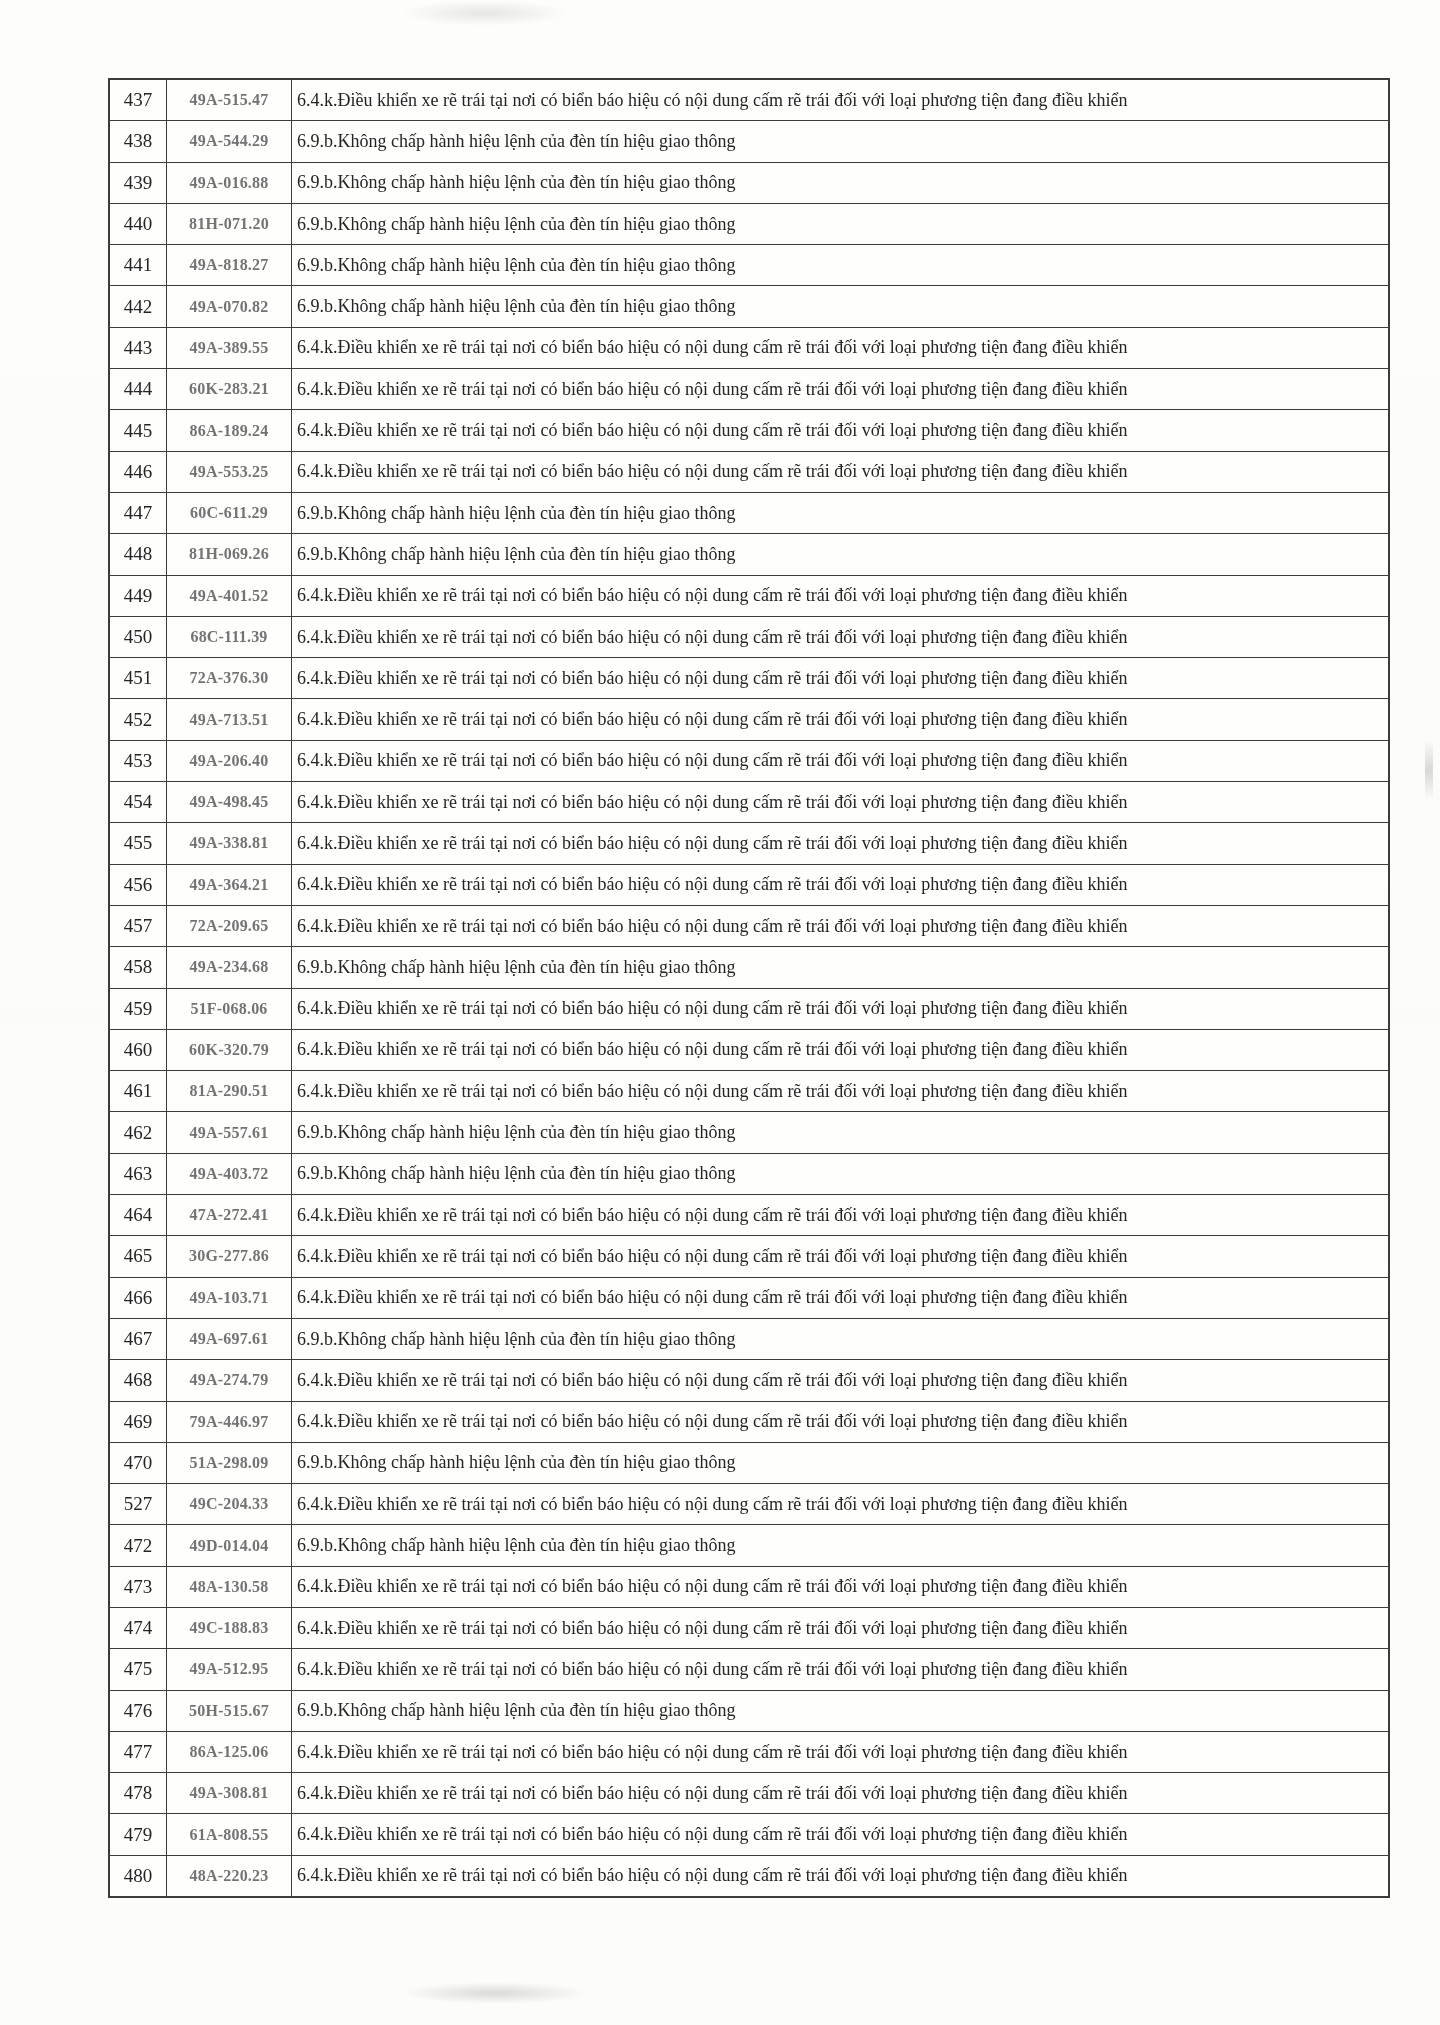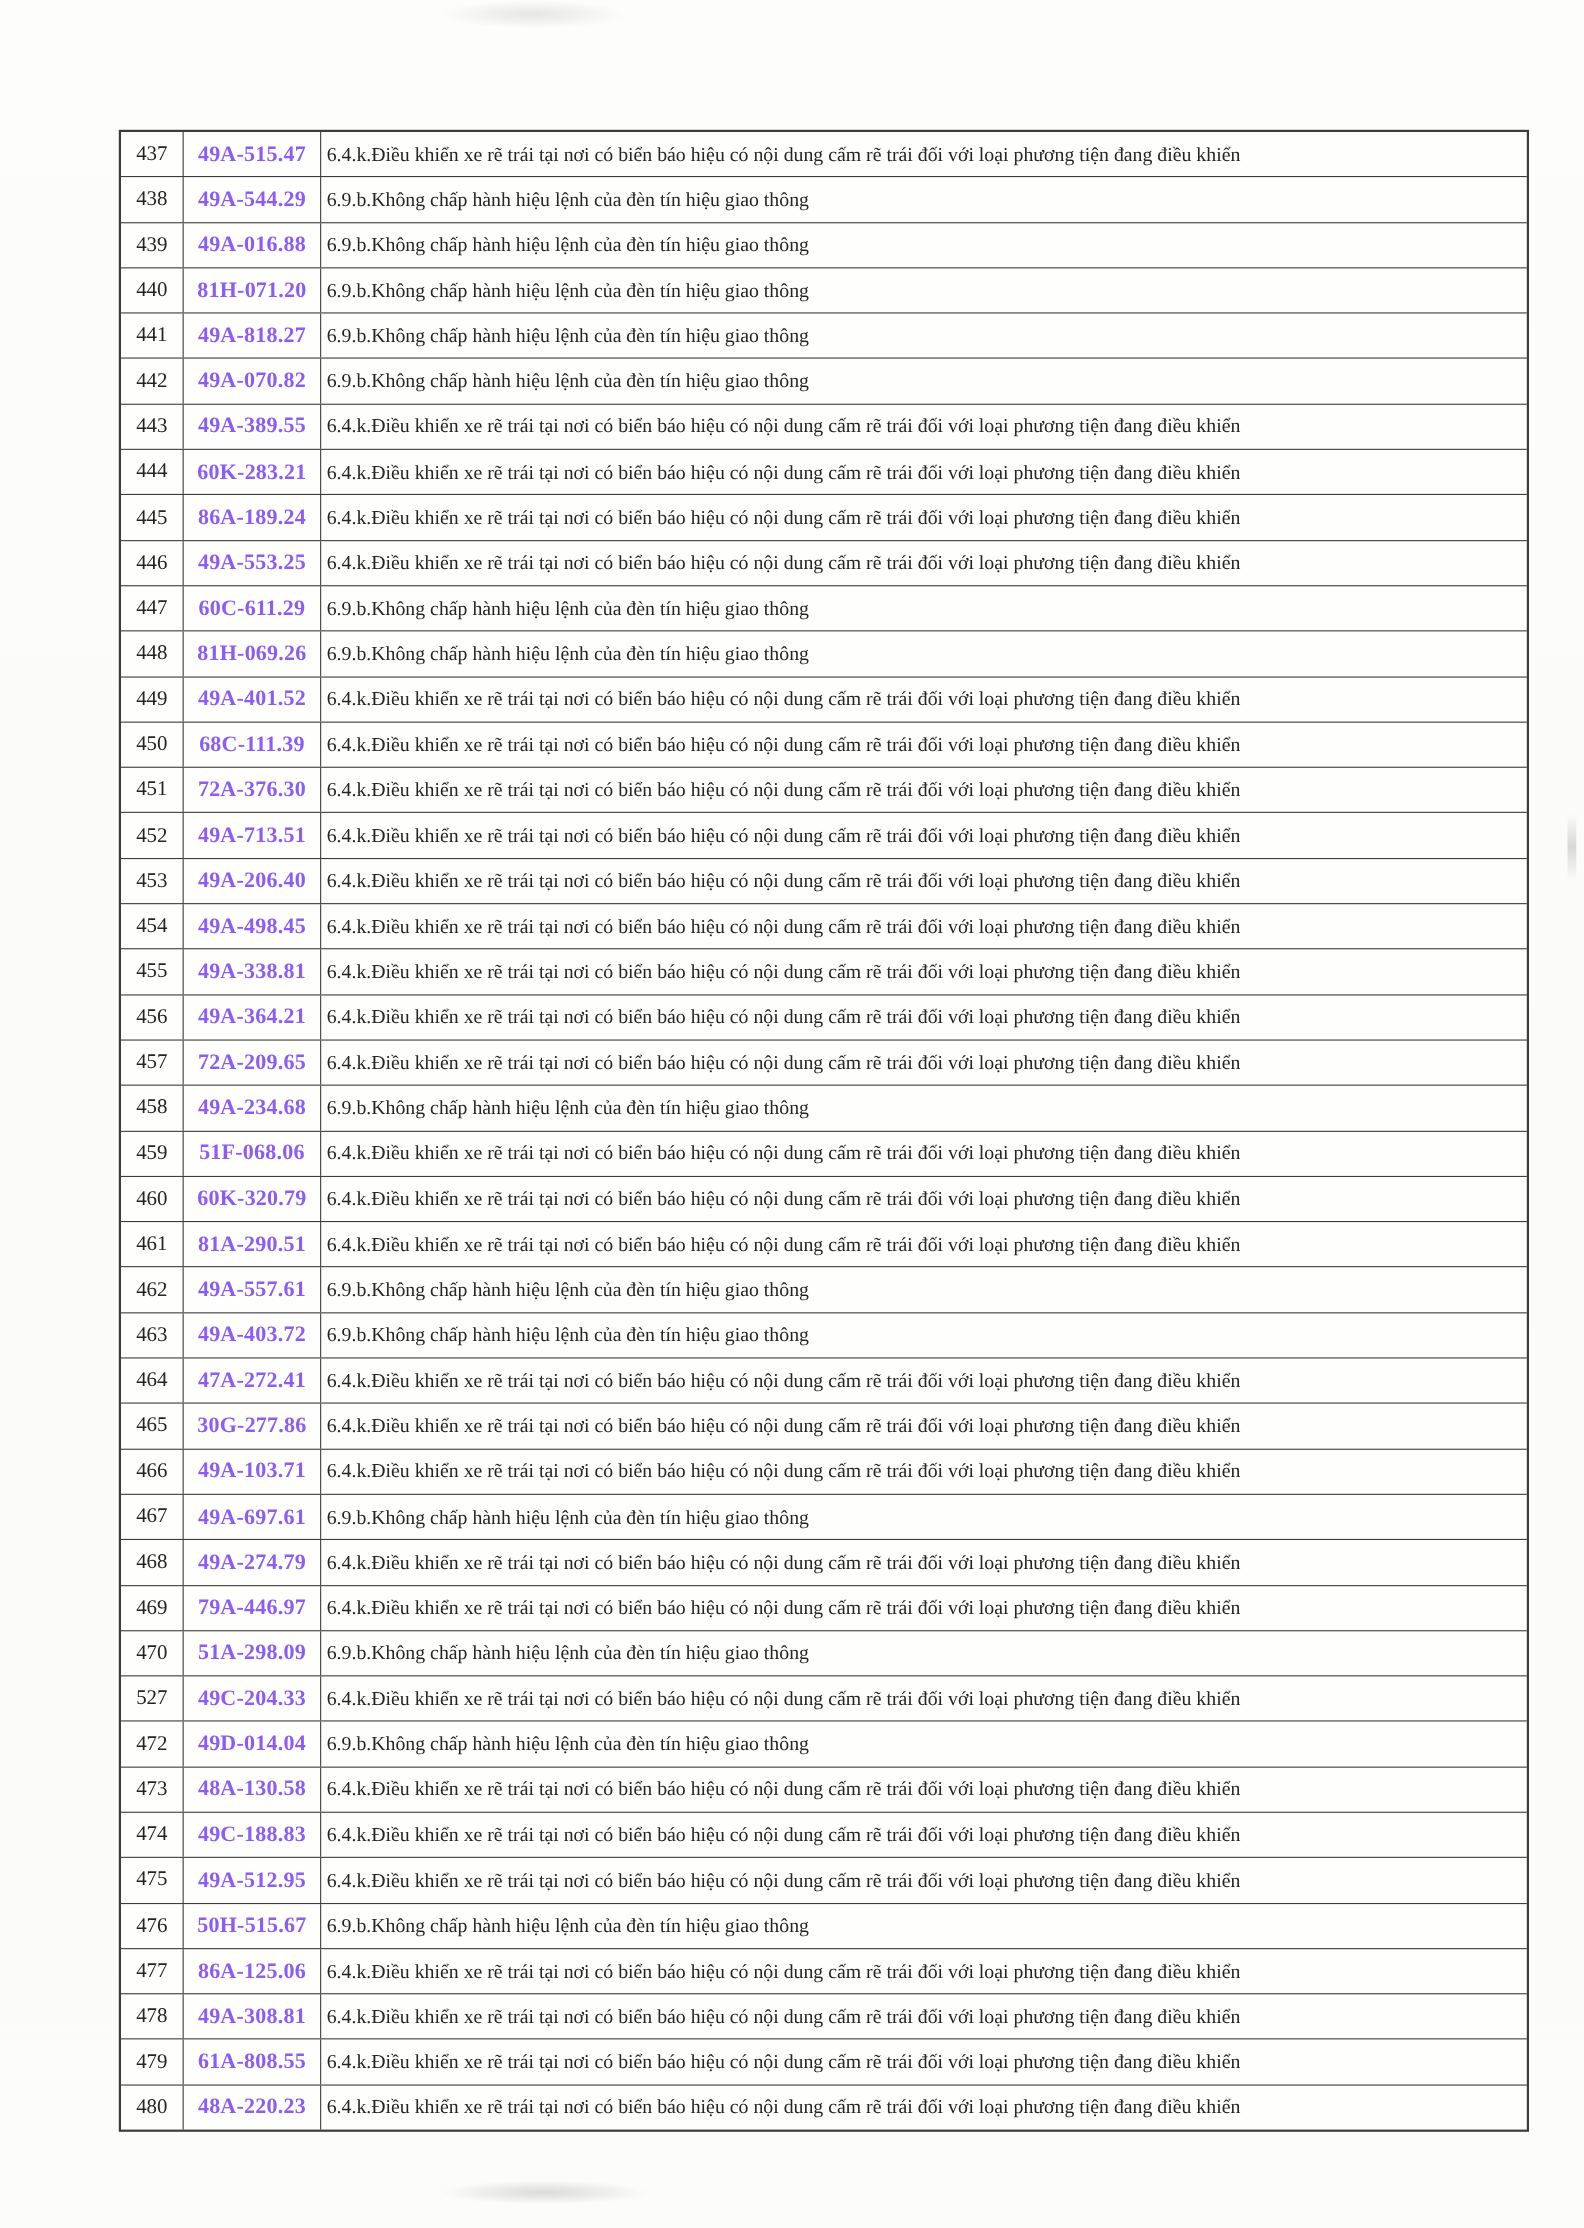--- a/index.html
+++ b/index.html
@@ -49,21 +49,20 @@
     position: absolute;
     left: 108px;
     top: 78px;
     width: 1282px;
     height: 1820px;
     border: 2px solid #3c3c3c;
     box-sizing: border-box;
     display: flex;
     flex-direction: column;
     background: #fefefd;
-    margin-top: 40px;
   }
   .trow {
     flex: 1 1 0;
     display: grid;
     grid-template-columns: 57px 125px 1fr;
     border-bottom: 1.5px solid #3c3c3c;
     box-sizing: border-box;
     align-items: stretch;
     min-height: 0;
   }
@@ -77,23 +76,23 @@
   }
   .cell-index {
     justify-content: center;
     border-right: 1.5px solid #3c3c3c;
     font-size: 19px;
     color: #242424;
   }
   .cell-plate {
     justify-content: center;
     border-right: 1.5px solid #3c3c3c;
-    font-size: 20px;
+    font-size: 16px;
     font-weight: 700;
-    color: #8b5cf6;
+    color: #737373;
     letter-spacing: 0.2px;
   }
   .cell-violation {
     justify-content: flex-start;
     padding-left: 5px;
     font-size: 18px;
     color: #242424;
   }
 </style>
 </head>

